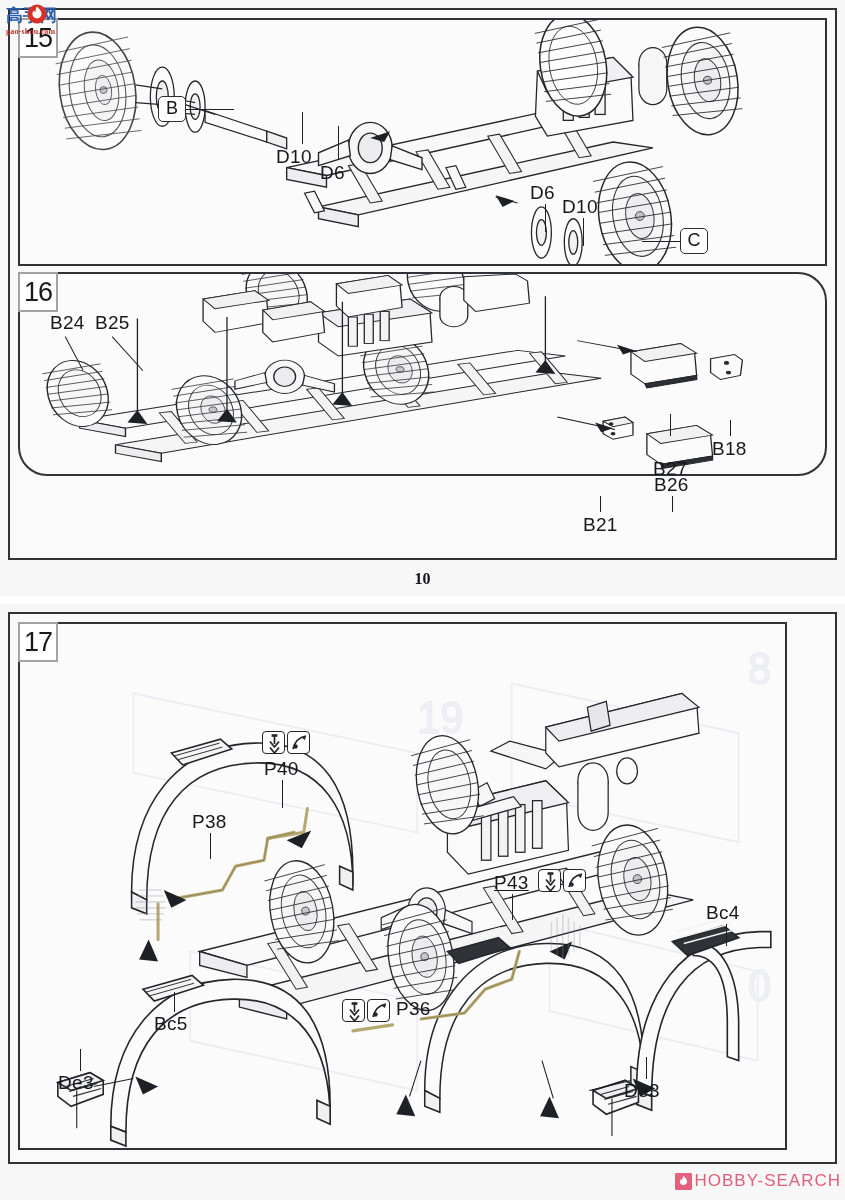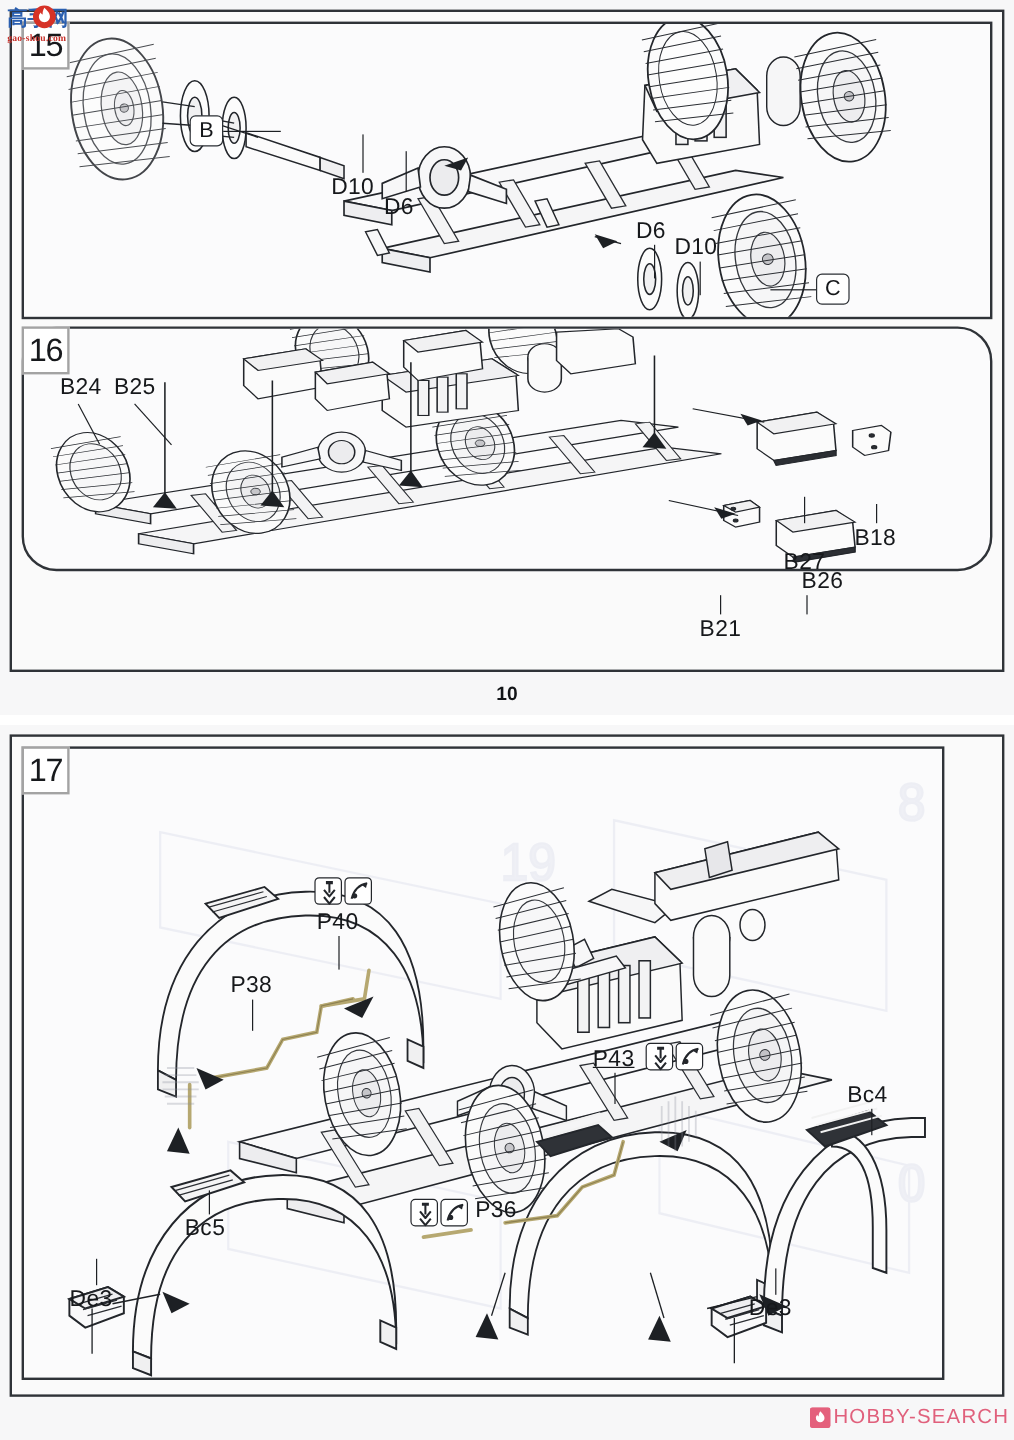--- a/index.html
+++ b/index.html
@@ -415,25 +415,25 @@
 
       <div class="lbl" style="left:633px; top:164px;margin-top:20px;">B27</div>
       <div class="leader v" style="left:650px; top:140px; height:22px;"></div>
 
       <div class="lbl" style="left:692px; top:164px;">B18</div>
       <div class="leader v" style="left:710px; top:146px; height:16px;"></div>
 
       <div class="lbl" style="left:563px; top:240px;">B21</div>
       <div class="leader v" style="left:580px; top:222px; height:16px;"></div>
 
-      <div class="lbl" style="left:648px; top:200px;">B26</div>
+      <div class="lbl" style="left:634px; top:200px;">B26</div>
       <div class="leader v" style="left:652px; top:222px; height:16px;"></div>
     </div>
 
-    <div class="page-number" style="top:570px;">10</div>
+    <div class="page-number" style="top:570px;font-family:Liberation Serif, serif;">10</div>
 
     <div class="wm-gaoshou">
       <div style="display:flex; align-items:center; gap:1px;">
         <span class="gs-cn">高手网</span>
       </div>
       <div class="gs-url">gao-shou.com</div>
       <svg width="22" height="22" viewBox="0 0 22 22" style="position:absolute; left:20px; top:-1px;">
         <circle cx="11" cy="11" r="9.5" fill="#d63227"></circle>
         <path d="M11 3.5c2.2 2.4 4.6 4.2 4.6 7.3 0 2.7-2 4.7-4.6 4.7s-4.6-2-4.6-4.7c0-1.4.7-2.4 1.6-3.4.3 1 .9 1.6 1.6 1.7-.3-2 .4-4.1 1.4-5.6z" fill="#ffffff"></path>
       </svg>

